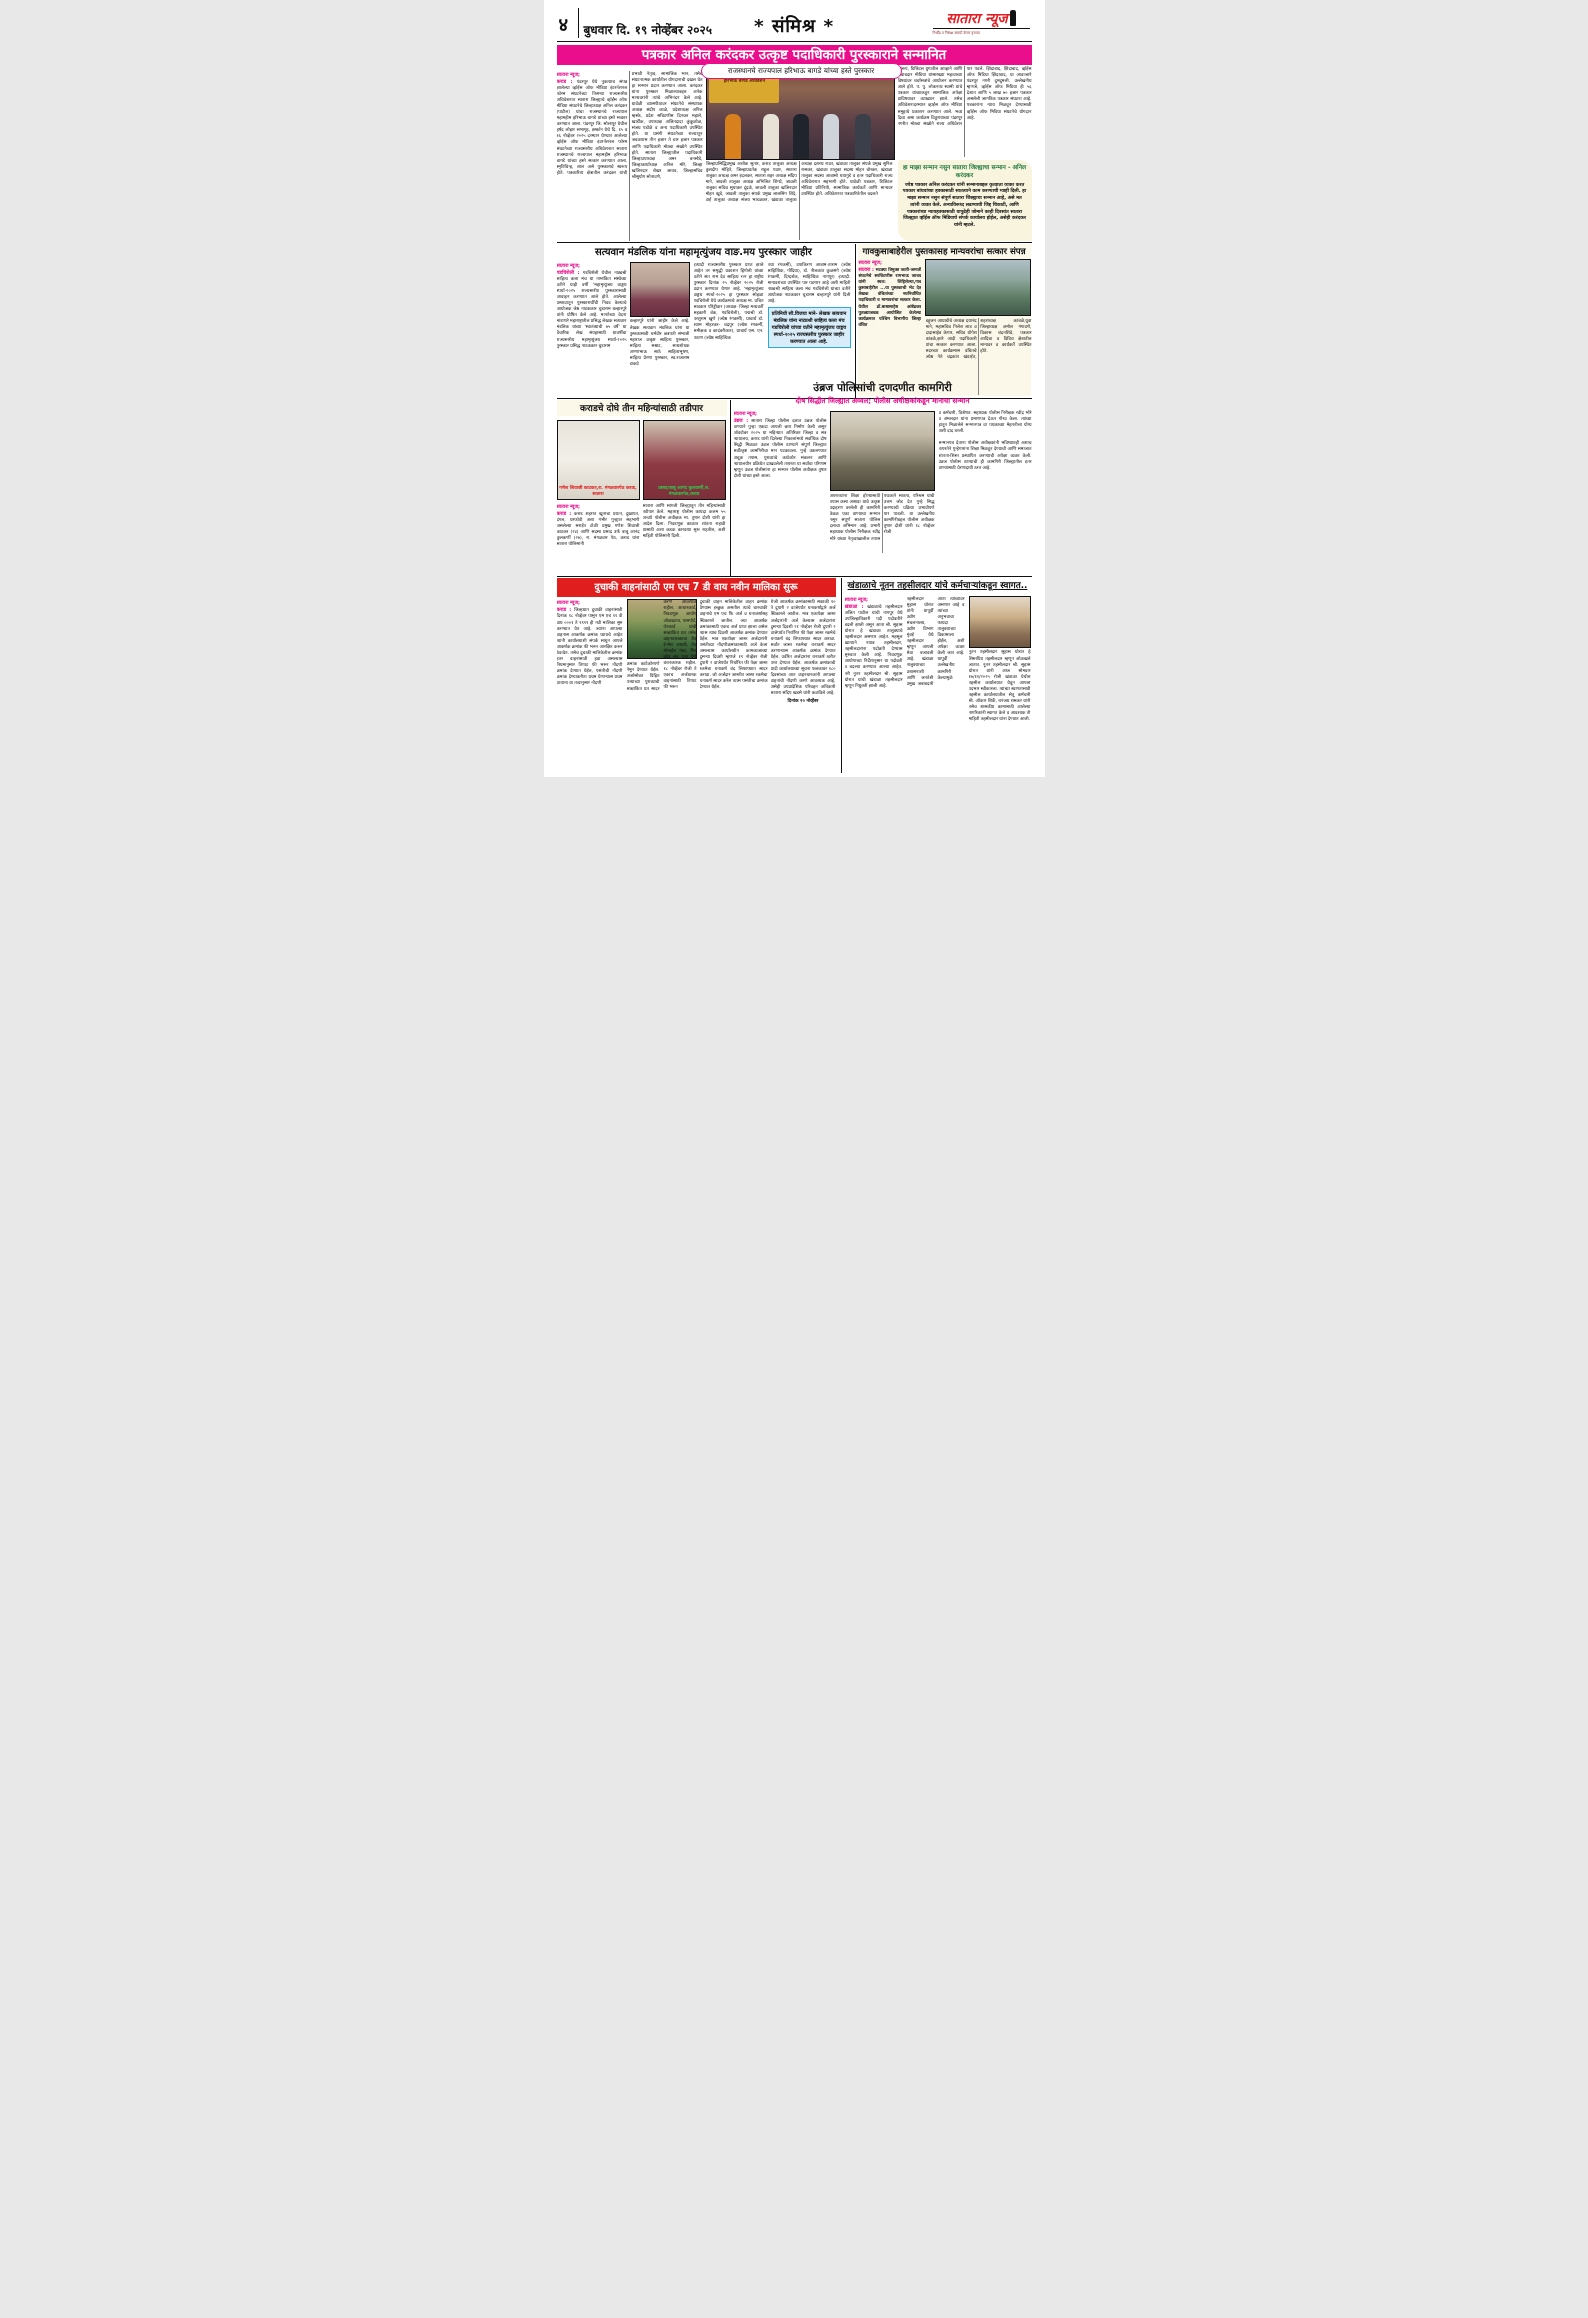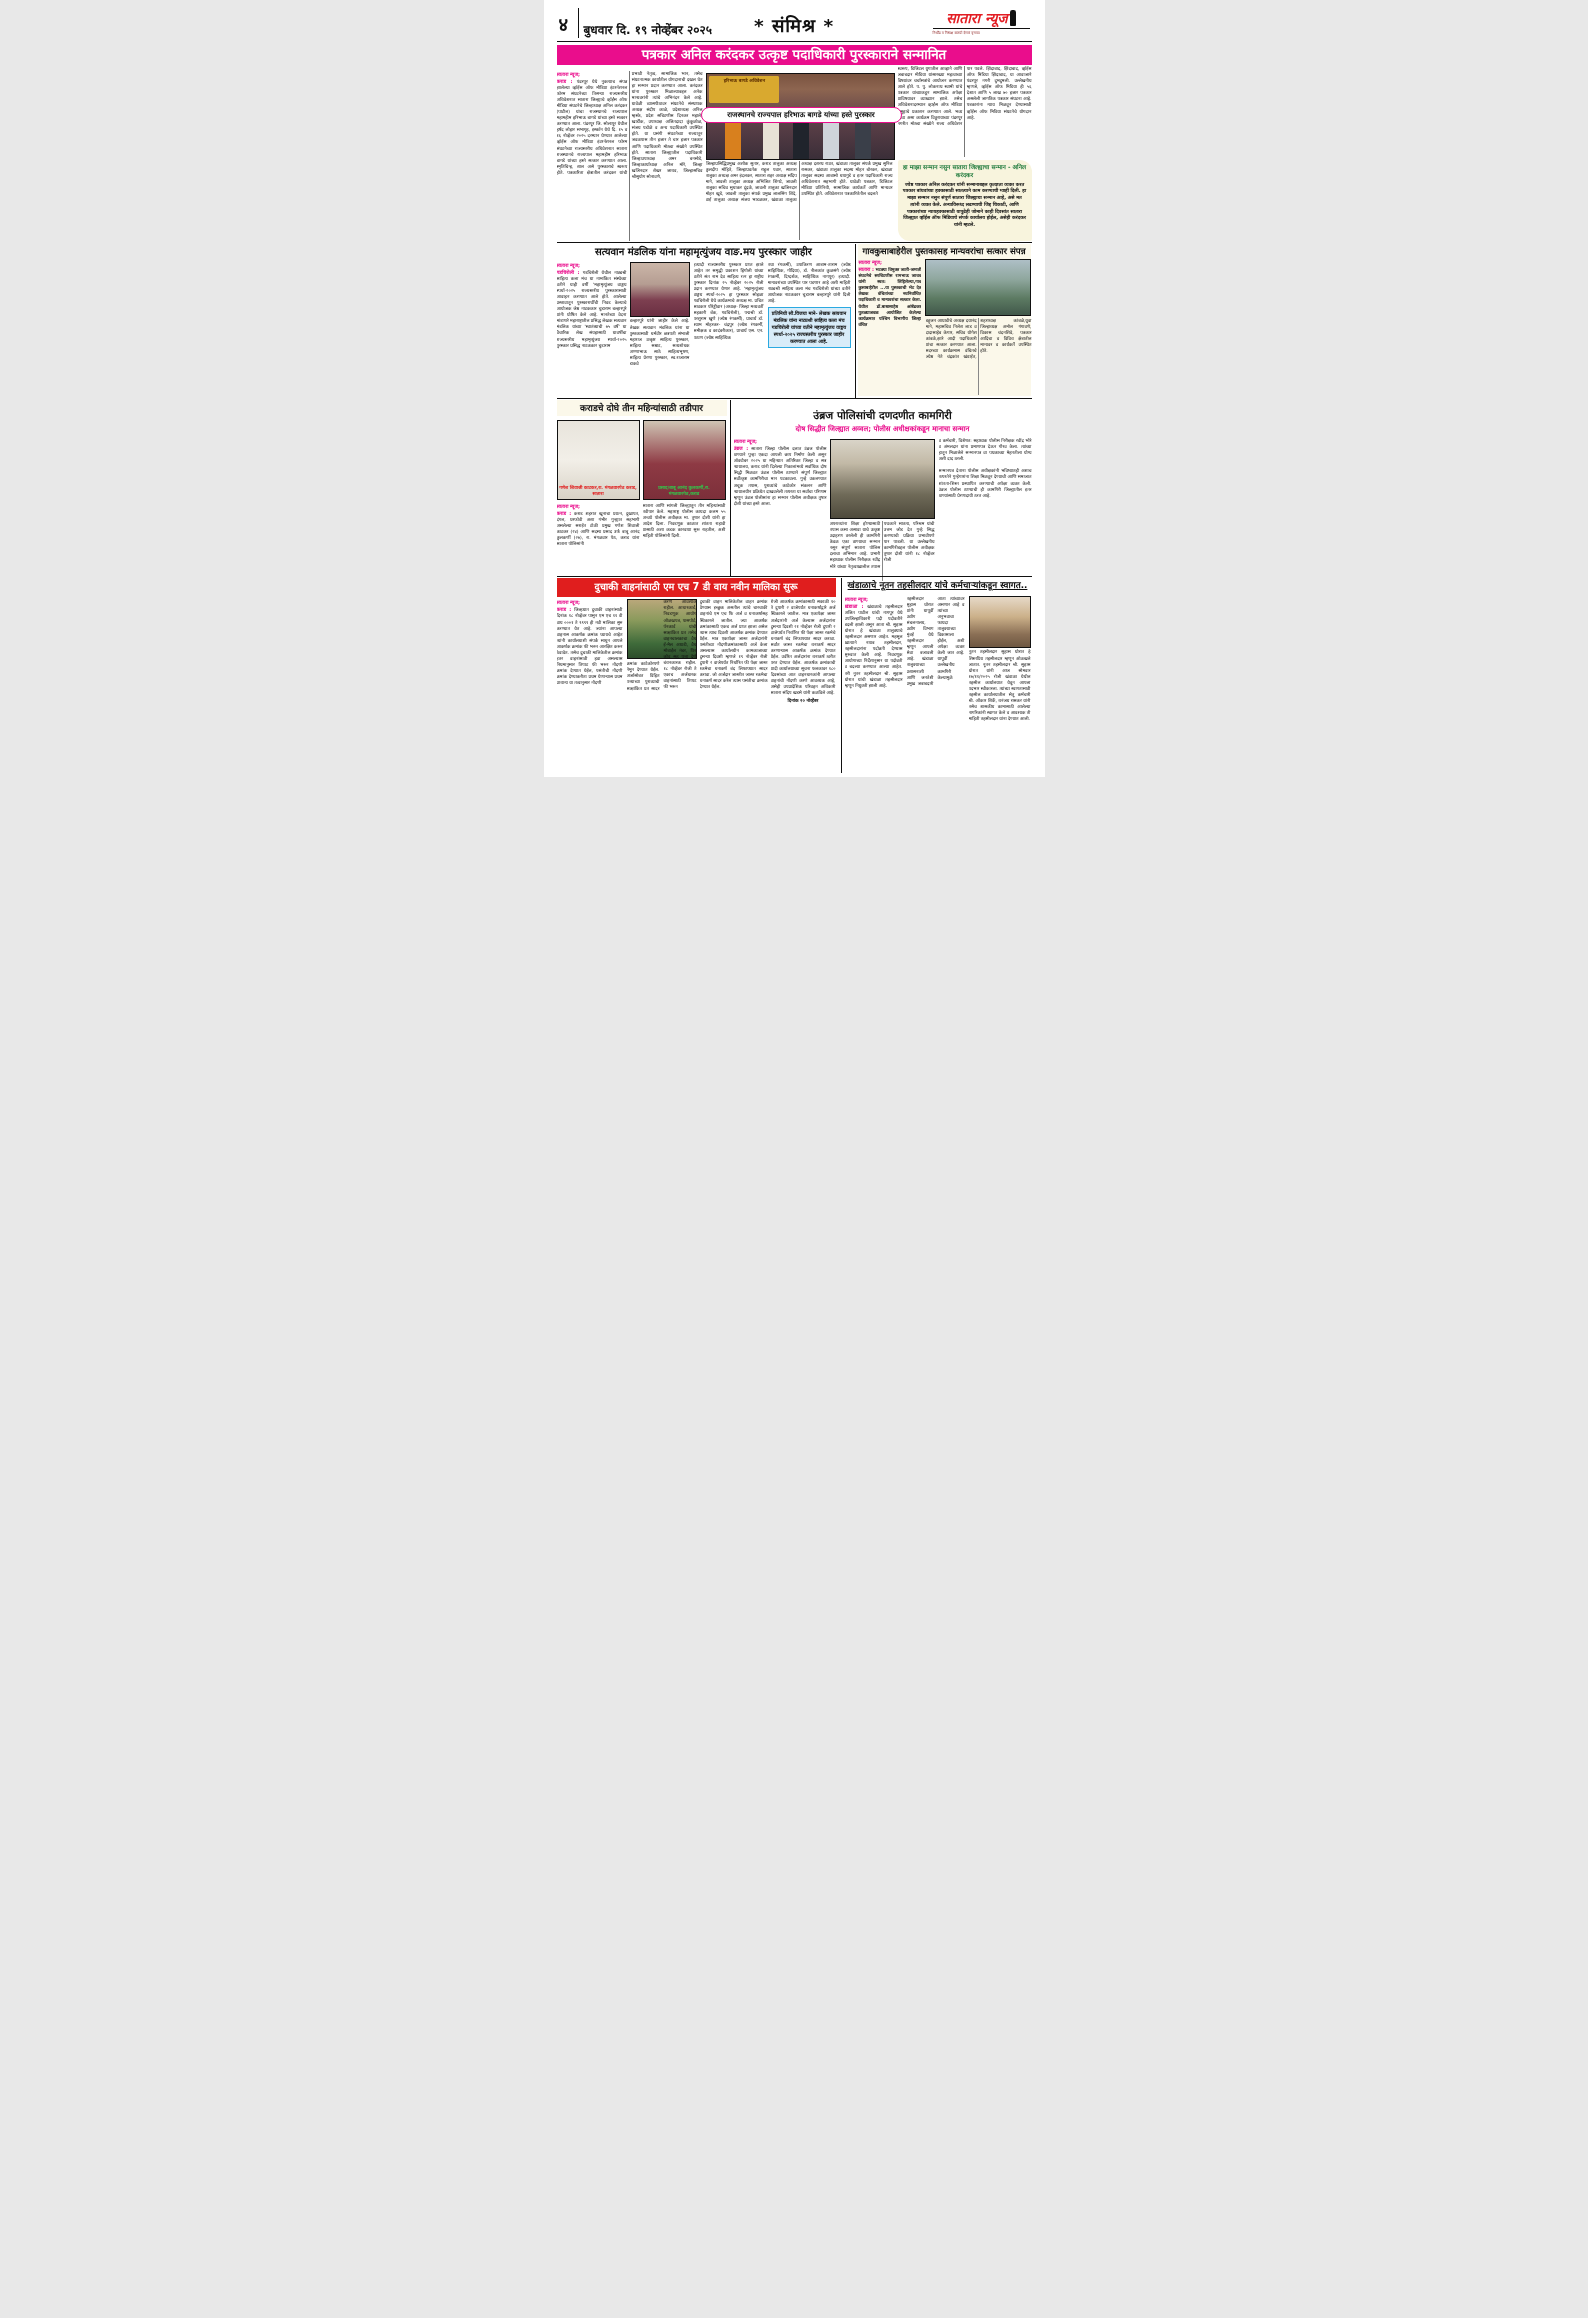--- a/index.html
+++ b/index.html
@@ -13,21 +13,21 @@
   .hdr-center{position:absolute;left:0;right:0;top:7.4px;text-align:center;font-size:18.5px;font-weight:bold;letter-spacing:0.9px;}
   .logo{position:absolute;right:1.9px;top:3.7px;width:97px;text-align:left;}
   .logo-main{font-size:14px;font-weight:bold;color:#e31e24;font-family:"DejaVu Serif",serif;font-style:italic;display:flex;align-items:center;justify-content:center;gap:2.8px;}
   .logo-fig{display:inline-block;width:5.6px;height:16px;background:#111;border-radius:2.3px 2.3px 0.9px 0.9px;}
   .logo-tag{font-size:3.5px;color:#8a1a1a;border-top:0.9px solid #111;margin-top:0.9px;padding-top:0.5px;}
   .hdr-rule{position:absolute;left:13px;top:41px;width:475px;height:0;border-top:1.9px solid #111;}
   
   .band{position:absolute;left:13px;top:45px;width:475px;height:20.4px;background:#ea0d8c;
         color:#fff;font-size:13.4px;font-weight:bold;text-align:center;line-height:20.4px;}
   .pill{position:absolute;left:157px;top:63px;width:199px;height:14px;background:#fff;border:1.4px solid #ea0d8c;
-        border-radius:8.3px;font-size:7.2px;font-weight:bold;text-align:center;line-height:14px;z-index:5;margin-top:44px;}
+        border-radius:8.3px;font-size:7.2px;font-weight:normal;text-align:center;line-height:14px;z-index:5;}
   .lead-body{position:absolute;left:13px;top:66px;width:475px;height:175px;}
   .colwrap{column-gap:4.6px;column-rule:0.5px solid #777;text-align:justify;font-size:4.4px;line-height:1.38;}
   .c2{column-count:2;}
   .credit{color:#ea0d8c;font-weight:bold;font-size:4.9px;}
   .dateline{color:#ea0d8c;font-weight:bold;font-size:4.9px;}
   .lead-left{position:absolute;left:0;top:4.6px;width:146px;height:170px;overflow:hidden;}
   .lead-photo{position:absolute;left:149px;top:6.5px;width:187px;height:85px;border:0.9px solid #111;
       background:linear-gradient(180deg,#7a5340 0%,#8d6550 18%,#5d4048 55%,#3a2e38 100%);overflow:hidden;}
   .lead-photo .bnr{position:absolute;left:2.8px;top:2.8px;width:70px;height:25px;background:#d9a92f;border-radius:1.4px;
       color:#5b2d00;font-size:4.6px;font-weight:bold;text-align:center;line-height:1.3;padding-top:1.9px;}
@@ -64,21 +64,21 @@
   
   .s3l{position:absolute;left:13px;top:400px;width:170px;height:174px;}
   .s3l .shead{background:#fbf8ea;font-size:9px;height:16px;line-height:16px;}
   .mug{position:absolute;top:19.5px;width:83px;height:80px;}
   .mug .capt{position:absolute;left:0;right:0;bottom:1.9px;text-align:center;font-size:4.6px;font-weight:bold;line-height:1.25;}
   .mug1{left:0;background:linear-gradient(180deg,#e8e4dc 0%,#f2efe8 50%,#d8d2c6 100%);}
   .mug2{left:86px;background:linear-gradient(180deg,#cfc4b4 0%,#8e3a44 55%,#7c2f3a 100%);}
   .s3l .b1{position:absolute;left:0;top:103px;width:83px;height:70px;}
   .s3l .b2{position:absolute;left:86px;top:103px;width:83px;height:70px;}
   
-  .s3r{position:absolute;left:190px;top:408px;width:298px;height:174px;}
+  .s3r{position:absolute;left:190px;top:380px;width:298px;height:174px;}
   .s3r .shead{font-size:10.7px;height:16px;line-height:16px;}
   .s3r .sub{color:#ea0d8c;font-size:7px;font-weight:bold;text-align:center;height:11px;line-height:11px;}
   .s3r .c1{position:absolute;left:0;top:30px;width:93px;height:144px;}
   .s3r .pol{position:absolute;left:96px;top:31px;width:105px;height:80px;
        background:linear-gradient(180deg,#d9d4c8 0%,#c2b9a6 30%,#6f6a58 70%,#4e4a3c 100%);}
   .s3r .cmid{position:absolute;left:96px;top:113px;width:105px;height:60px;}
   .s3r .c3{position:absolute;left:205px;top:30px;width:93px;height:144px;}
   
   .s4l{position:absolute;left:13px;top:578px;width:279px;height:195px;}
   .s4l .rband{background:#e01e1e;color:#fff;font-size:9.7px;font-weight:bold;text-align:center;height:18.5px;line-height:18.5px;}

